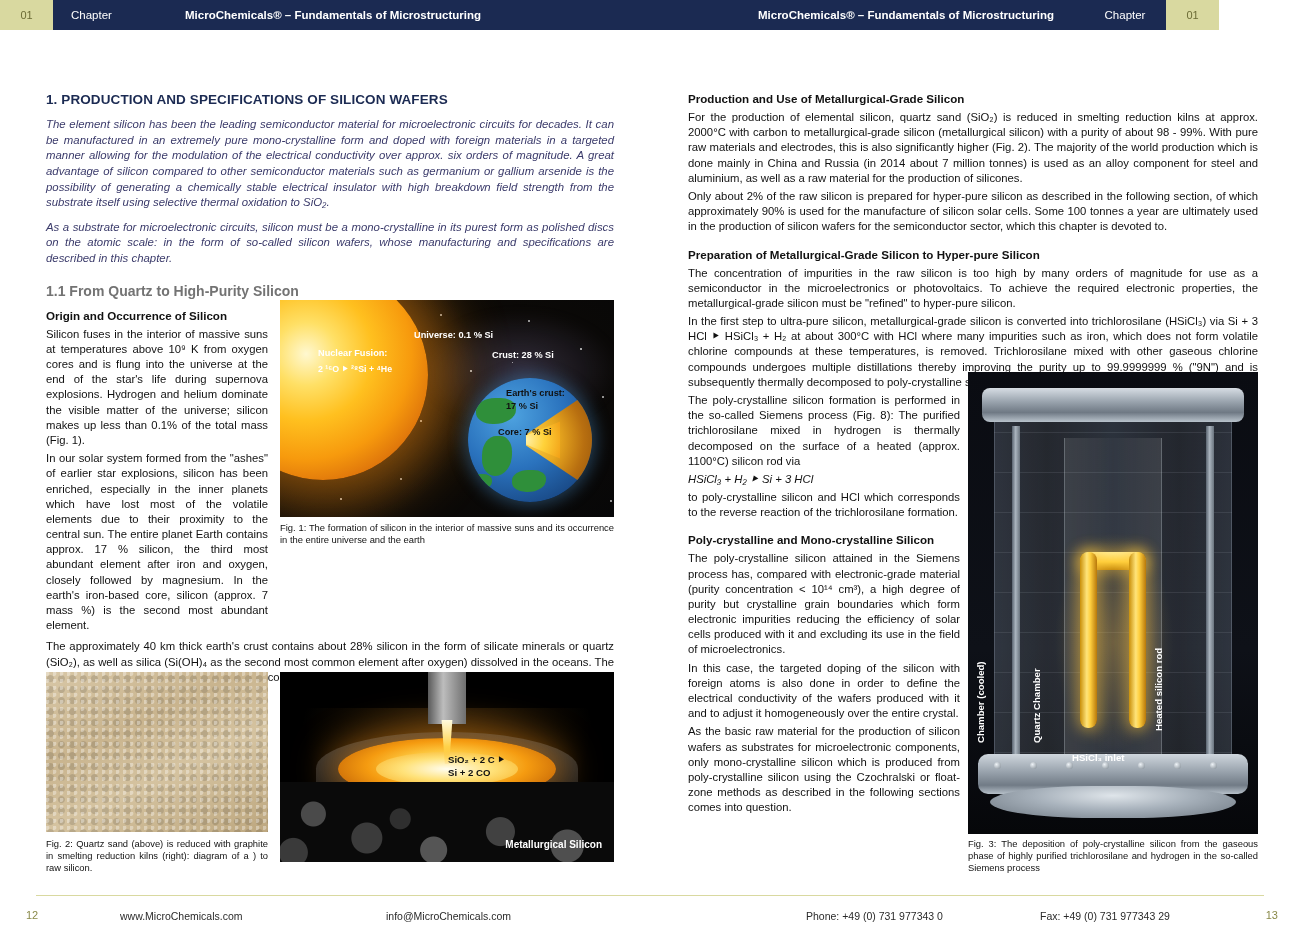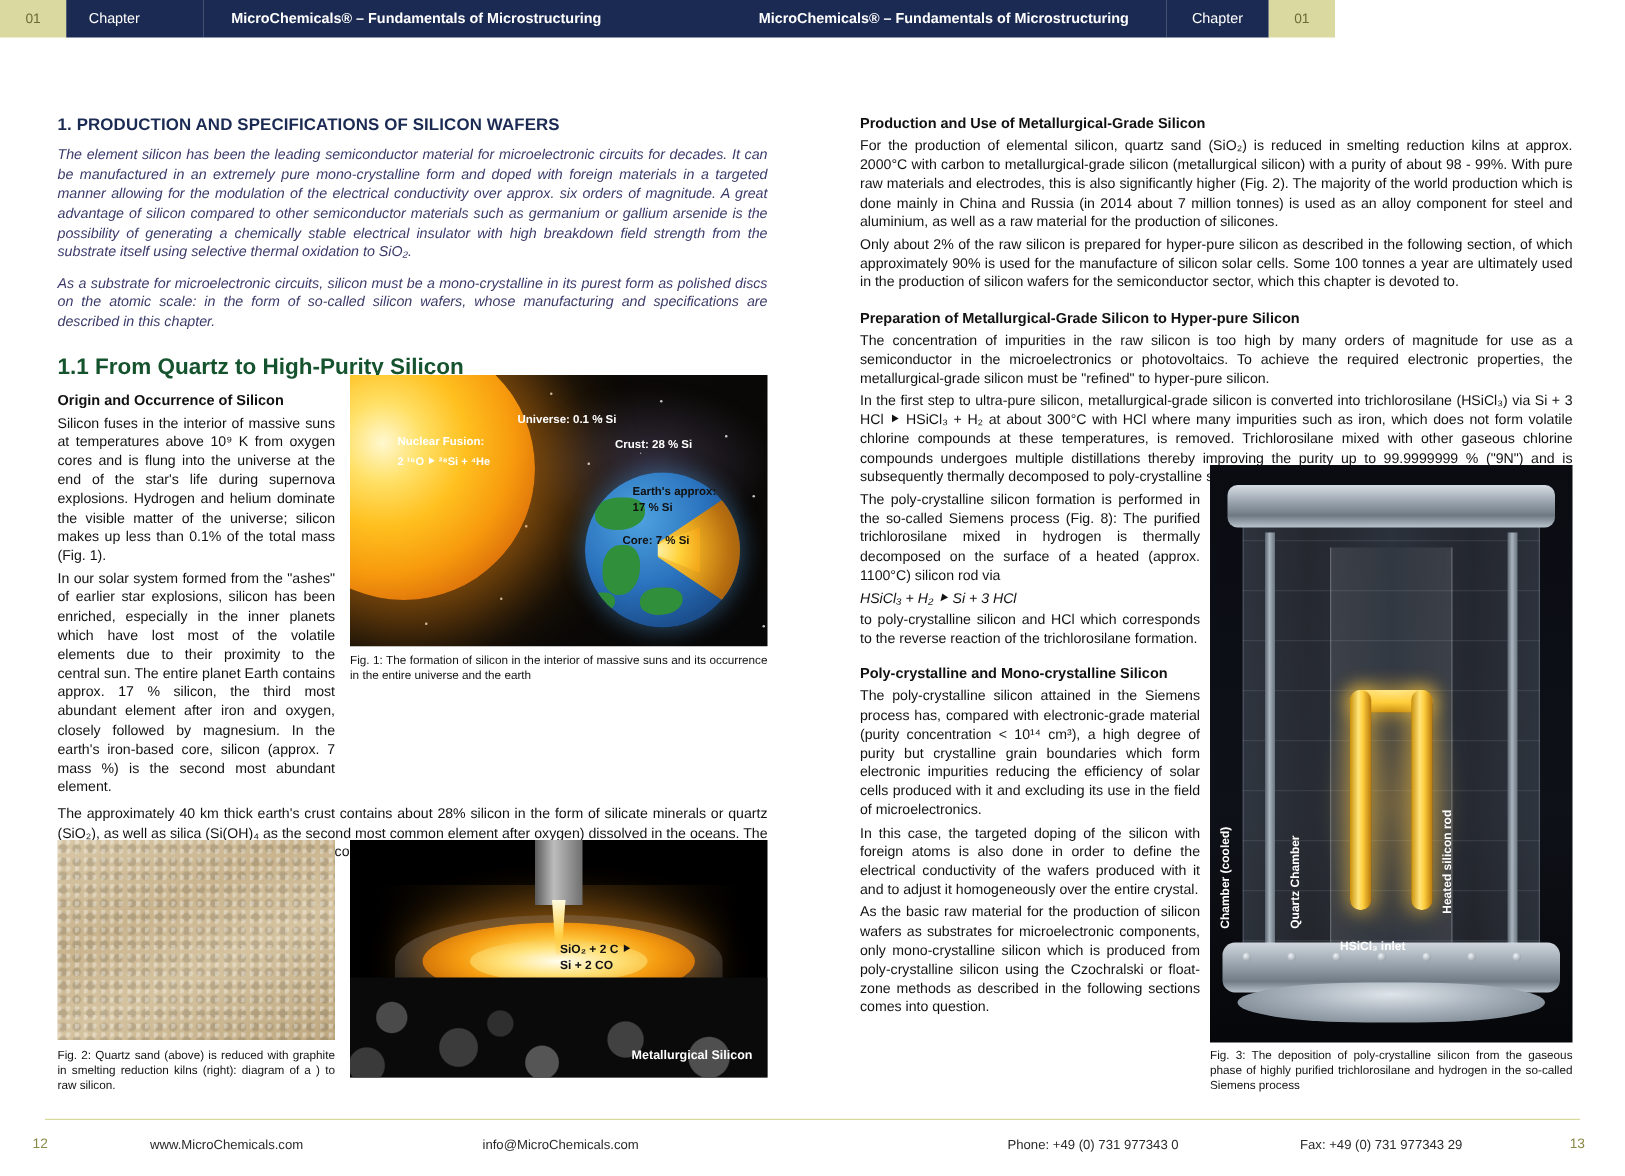--- a/index.html
+++ b/index.html
@@ -9,21 +9,21 @@
     font-family: "Liberation Sans", sans-serif;
     overflow: hidden;
   }
   .page {
     position: relative;
     width: 1300px; height: 941px;
     background: #ffffff;
   }
 
   
-  .header { position: absolute; top: 0; left: 0; width: 1068px; height: 30px; display: flex; }
+  .header { position: absolute; top: 0; left: 0; width: 1219px; height: 30px; display: flex; }
   .hdr-num-left {
     width: 53px; height: 30px; background: #d9d9a0;
     color: #6b6b35; font-size: 11px; display: flex; align-items: center; justify-content: center;
   }
   .hdr-chap-left {
     width: 110px; height: 30px; background: #1b2a52;
     color: #ffffff; font-size: 11.5px; display: flex; align-items: center; padding-left: 18px;
   }
   .hdr-title-left {
     flex: 1; height: 30px; background: #1b2a52; color: #ffffff;
@@ -39,37 +39,37 @@
   }
   .hdr-num-right {
     width: 53px; height: 30px; background: #d9d9a0;
     color: #6b6b35; font-size: 11px; display: flex; align-items: center; justify-content: center;
   }
 
   
   .footer { position: absolute; bottom: 0; left: 0; width: 1300px; height: 46px; }
   .footer-rule { position: absolute; top: 0; left: 36px; width: 1228px; height: 1px; background: #d9d9a0; }
   .footer-num-l { position: absolute; top: 14px; left: 26px; font-size: 11px; color: #8a8a4a; }
-  .footer-num-r { position: absolute; top: 14px; right: 32px; font-size: 11px; color: #8a8a4a; }
+  .footer-num-r { position: absolute; top: 14px; right: 22px; font-size: 11px; color: #8a8a4a; }
   .footer-item { position: absolute; top: 15px; font-size: 10.5px; color: #2a2a2a; }
 
   
   .col-left { position: absolute; left: 46px; top: 92px; width: 568px; }
   .col-right { position: absolute; left: 688px; top: 92px; width: 570px; }
 
   h1.sec-title {
     font-size: 13.5px; font-weight: bold; color: #1b2a52;
     letter-spacing: .1px; margin-bottom: 10px;
   }
   .abstract {
     font-size: 11.4px; font-style: italic; color: #3a3a6a;
     line-height: 1.37; text-align: justify; margin-bottom: 9px;
   }
   h2.sub-title {
-    font-size: 18px; font-weight: bold; color: #14532d;
+    font-size: 14px; font-weight: bold; color: #737373;
     margin-top: 16px; margin-bottom: 10px;
   }
   h3.subsub {
     font-size: 11.6px; font-weight: bold; color: #111;
     margin-bottom: 5px;
   }
   .body-text {
     font-size: 11.3px; color: #111; line-height: 1.345; text-align: justify;
     margin-bottom: 3px;
   }
@@ -314,21 +314,21 @@
         <div class="cont" style="left:44px;top:92px;width:34px;height:22px;"></div>
         <div class="cont" style="left:2px;top:96px;width:22px;height:16px;"></div>
         <div class="crust-wedge"></div>
         <div class="core-wedge"></div>
       </div>
 
       <div class="lbl" style="left:118px;top:30px;">Universe: 0.1 % Si</div>
       <div class="lbl" style="left:22px;top:48px;">Nuclear Fusion:</div>
       <div class="lbl sm" style="left:22px;top:64px;">2 ¹⁶O ⯈ ²⁸Si + ⁴He</div>
       <div class="lbl" style="left:196px;top:50px;">Crust: 28 % Si</div>
-      <div class="lbl blk" style="left:210px;top:88px;">Earth's  approx:</div>
+      <div class="lbl blk" style="left:210px;top:88px;">Earth's  crust:</div>
       <div class="lbl blk" style="left:210px;top:101px;">17 % Si</div>
       <div class="lbl blk" style="left:202px;top:127px;">Core: 7 % Si</div>
     </div>
     <div class="caption fig1-caption">Fig. 1: The formation of silicon in the interior of massive suns and its occurrence in the entire universe and the earth</div>
   </div>
 
   <div class="fig2-sand"></div>
 
   <div class="fig2-furnace">
     <div class="frn-wall"></div>

